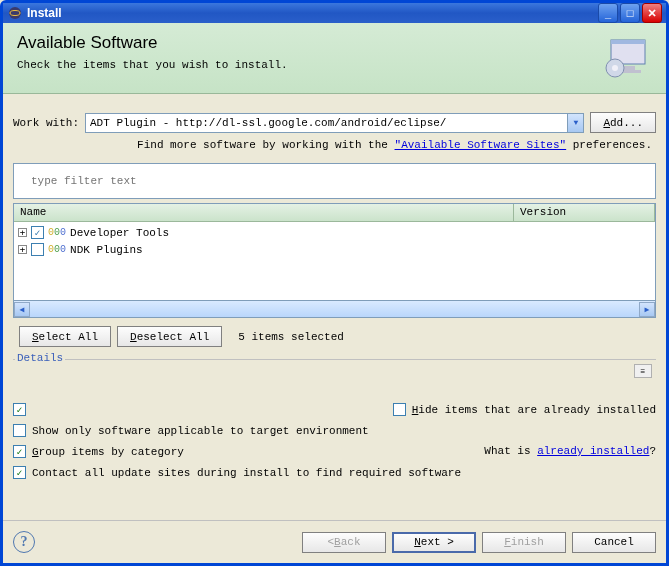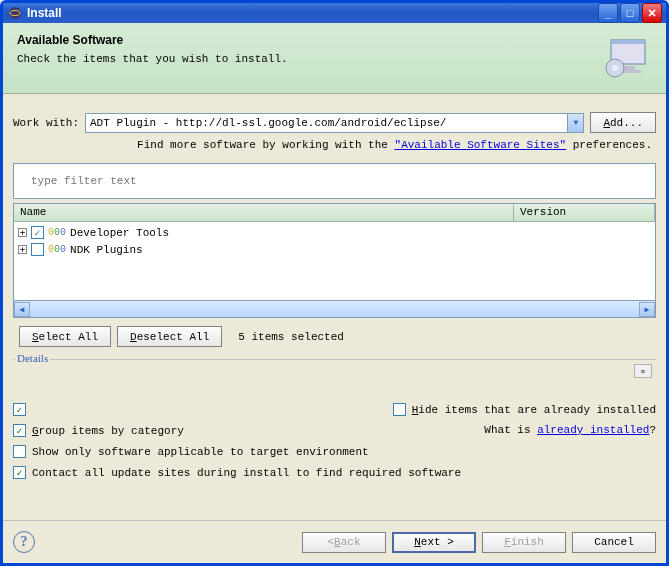--- a/index.html
+++ b/index.html
@@ -8,21 +8,21 @@
 .window { width: 669px; height: 566px; border: 3px solid #0046d5; border-radius: 6px 6px 0 0; background: #ece9d8; display: flex; flex-direction: column; }
 
 .titlebar { background: linear-gradient(to bottom, #3b77dd 0%, #2157c4 50%, #2a5fca 100%); height: 20px; display: flex; align-items: center; padding: 0 4px; color: white; font-family: Tahoma, sans-serif; font-size: 12px; font-weight: bold; }
 .titlebar .icon { width: 16px; height: 16px; margin-right: 4px; display: inline-flex; align-items: center; justify-content: center; }
 .titlebar .spacer { flex: 1; }
 .titlebar .winbtn { width: 20px; height: 20px; margin-left: 2px; border: 1px solid #1a4aa8; border-radius: 3px; background: linear-gradient(to bottom, #6da2f0, #2564d8); display: flex; align-items: center; justify-content: center; font-family: Arial; font-size: 11px; font-weight: bold; color: white; cursor: pointer; }
 .titlebar .winbtn.close { background: linear-gradient(to bottom, #f08080, #d80000); border-color: #a00000; }
 
 .header { background: linear-gradient(to bottom, #d5ebd5 0%, #c6e3c6 100%); border-bottom: 1px solid #99b899; padding: 10px 14px; display: flex; align-items: flex-start; }
 .header-text { flex: 1; }
-.header-title { font-family: Tahoma, sans-serif; font-weight: bold; font-size: 12px; color: #000; margin-bottom: 6px; }
+.header-title { font-family: Tahoma, sans-serif; font-weight: normal; font-size: 17px; color: #000; margin-bottom: 6px; }
 .header-sub { font-size: 11px; color: #000; }
 .header-icon { width: 50px; height: 50px; margin-left: 10px; display: flex; align-items: center; justify-content: center; }
 
 .content { flex: 1; padding: 18px 10px 10px 10px; display: flex; flex-direction: column; overflow: hidden; }
 
 .workrow { display: flex; align-items: center; margin-bottom: 6px; }
 .workrow label { margin-right: 6px; }
 .workrow .combo { flex: 1; height: 20px; border: 1px solid #7f9db9; background: white; display: flex; align-items: center; }
 .workrow .combo input { border: none; flex: 1; padding: 0 4px; font-family: inherit; font-size: 11px; outline: none; }
 .workrow .combo .dd { width: 16px; height: 18px; background: linear-gradient(to bottom, #d2e4fd, #a7c8f2); border-left: 1px solid #7f9db9; display:flex; align-items:center; justify-content:center; cursor:pointer; font-size:8px; color:#2a5fca;}
@@ -47,21 +47,21 @@
 .tree-row .feather { display:inline-block; margin-right:4px; font-size:10px;}
 .tree-row .feather .b1{color:#d0b030;}.tree-row .feather .b2{color:#50a050;}.tree-row .feather .b3{color:#5070d0;}
 
 .hscroll { height: 17px; background: linear-gradient(to bottom, #d9eaff, #b9d6fb); border: 1px solid #7f9db9; border-top:none; display:flex; align-items:center;}
 .hscroll .arrow { width: 16px; height: 15px; background: linear-gradient(to bottom, #d2e4fd, #a7c8f2); border:1px solid #8fa9c8; display:flex;align-items:center;justify-content:center; font-size:8px; color:#2a5fca;cursor:pointer;}
 .hscroll .track { flex:1; height:100%; }
 
 .selrow { display: flex; align-items: center; margin: 8px 0 10px 0; }
 .selrow .count { margin-left: 16px; }
 
-.details-group { border: 1px solid #c0c0c0; border-left:none; border-right:none; border-bottom:none; margin-top: 2px; padding-top: 0; position: relative; height: 34px; font-family: Liberation Serif, serif;}
+.details-group { border: 1px solid #c0c0c0; border-left:none; border-right:none; border-bottom:none; margin-top: 2px; padding-top: 0; position: relative; height: 34px;}
 .details-group .legend { position: absolute; top: -8px; left: 2px; background: #ece9d8; padding: 0 2px; color: #3a5fba; font-size:11px;}
 .details-group .coll { position:absolute; right:4px; top:4px; width:18px; height:14px; border:1px solid #b0b0b0; background:#f0f0f0; display:flex; align-items:center; justify-content:center; font-size:8px; cursor:pointer;}
 
 .checks { margin-top: 10px; }
 .checkrow { display:flex; align-items:flex-start; margin-bottom: 8px; }
 .checkrow .left { flex:1; display:flex; align-items:center; }
 .checkrow .right { display:flex; align-items:center; }
 .ckbox { width:13px; height:13px; border:1px solid #3c7fb1; background:white; display:inline-flex; align-items:center; justify-content:center; margin-right:6px; font-size:10px; color:#1a7a1a; cursor:pointer; flex-shrink:0;}
 .ckbox.checked::before { content:"✓"; font-weight:bold;}
 
@@ -168,31 +168,31 @@
         <div class="left">
           <span class="ckbox checked"></span>
         </div>
         <div class="right" style="margin-left:20px;padding-left:40px;">
           <span class="ckbox"></span>
           <span><span class="u">H</span>ide items that are already installed</span>
         </div>
       </div>
       <div class="checkrow">
         <div class="left">
+          <span class="ckbox"></span>
+          <span>Show only software applicable to target environment</span>
+        </div>
+      </div>
+      <div class="checkrow">
+        <div class="left">
           <span class="ckbox checked"></span>
           <span><span class="u">G</span>roup items by category</span>
         </div>
         <div class="right" style="margin-left:20px;">
           <span><span>What is </span><span class="link">already installed</span><span>?</span></span>
-        </div>
-      </div>
-      <div class="checkrow">
-        <div class="left">
-          <span class="ckbox"></span>
-          <span>Show only software applicable to target environment</span>
         </div>
       </div>
       <div class="checkrow">
         <div class="left">
           <span class="ckbox checked"></span>
           <span>Contact all update sites during install to find required software</span>
         </div>
       </div>
     </div>
 

